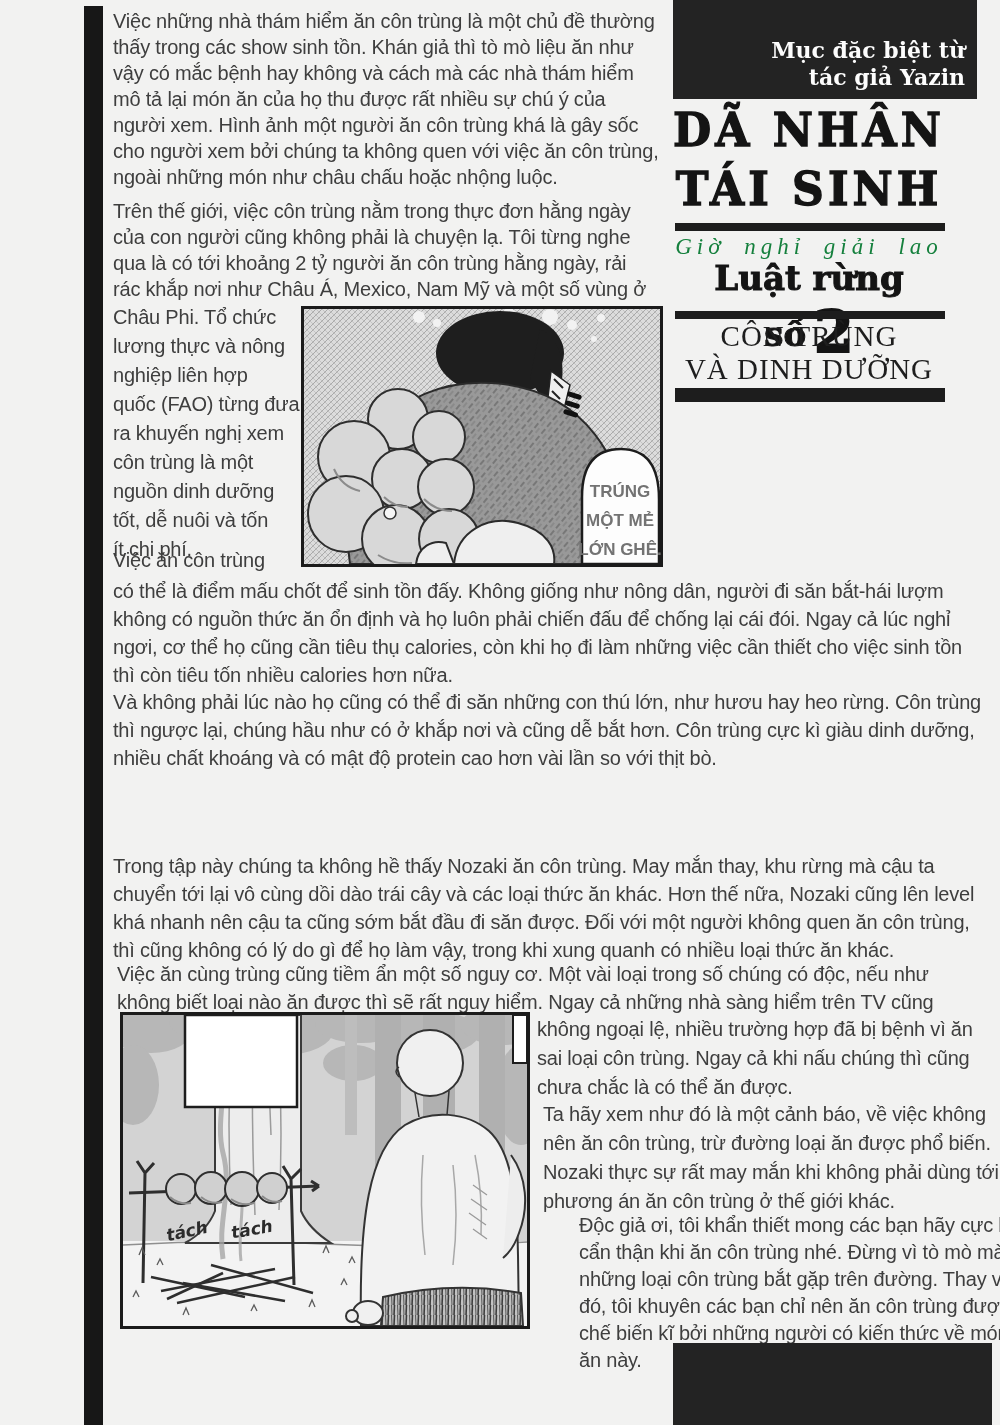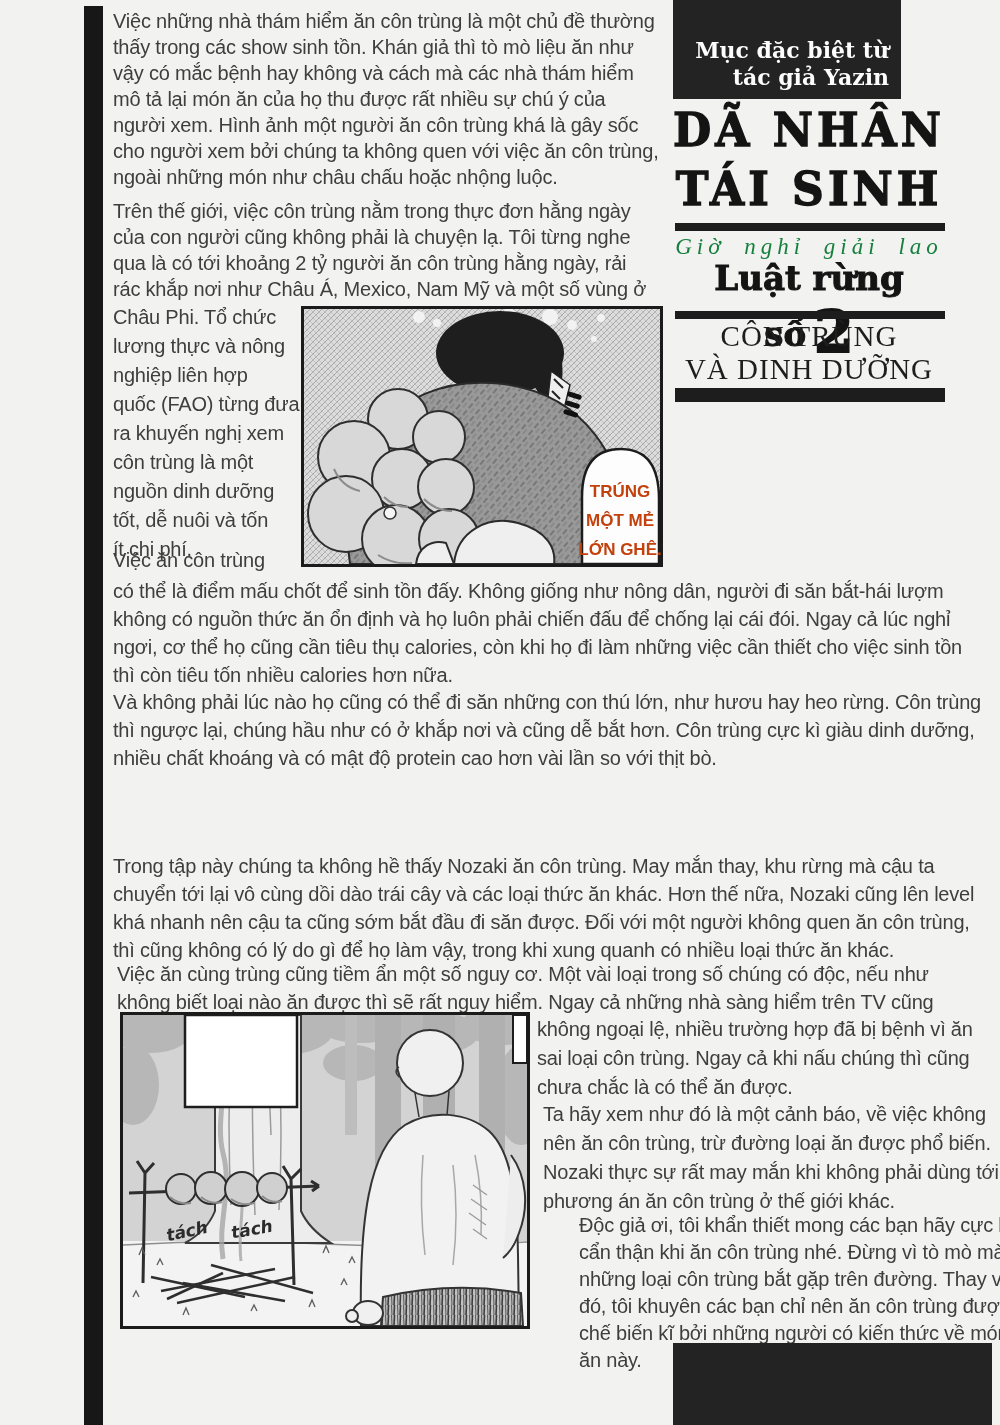--- a/index.html
+++ b/index.html
@@ -6,42 +6,42 @@
   .page{position:relative;width:1000px;height:1425px;background:#f2f2f1;overflow:hidden;
         font-family:"Liberation Sans",sans-serif;color:#3e3e3e;}
   .abs{position:absolute;}
   .para{white-space:pre;font-size:20px;line-height:26px;letter-spacing:-0.2px;color:#3e3e3e;}
   .lh28{line-height:28px;}
   .lh29{line-height:29px;}
   .lh27{line-height:27px;margin-left:36px;}
   .side{line-height:29px;}
   .left-strip{left:84px;top:6px;width:19px;height:1419px;background:#171717;}
   
-  .kicker-box{left:673px;top:0;width:228px;height:99px;background:#232323;
+  .kicker-box{left:673px;top:0;width:304px;height:99px;background:#232323;
               display:flex;align-items:flex-end;justify-content:flex-end;}
   .kicker{white-space:pre;text-align:right;color:#fdfdfd;font-family:"DejaVu Serif",serif;
           font-weight:bold;font-size:22px;line-height:27px;padding:0 12px 8px 0;}
   .big-title{left:673px;top:100px;width:272px;text-align:center;white-space:pre;
              font-family:"DejaVu Serif",serif;font-weight:bold;font-size:44px;line-height:57px;
              letter-spacing:4px;color:#141414;-webkit-text-stroke:1.3px #141414;transform:scaleY(1.04);transform-origin:top;}
   .bar{left:675px;width:270px;background:#1d1d1d;}
   .subtitle{left:673px;top:234px;width:272px;text-align:center;font-family:"Liberation Serif",serif;
             font-style:italic;font-size:23px;letter-spacing:5px;word-spacing:8px;color:#15803d;}
   .law{left:673px;top:258px;width:272px;text-align:center;color:#141414;}
   .law .label{font-family:"DejaVu Serif",serif;font-weight:bold;font-size:34px;
               -webkit-text-stroke:1px #141414;vertical-align:baseline;}
   .law .num{font-family:"DejaVu Serif",serif;font-weight:bold;font-size:57px;
             -webkit-text-stroke:2px #141414;margin-left:8px;vertical-align:-6px;}
   .topic{left:673px;top:320px;width:272px;text-align:center;white-space:pre;
          font-family:"Liberation Serif",serif;font-size:29px;line-height:33px;
          letter-spacing:1px;color:#1e1e1e;}
   .bottom-box{left:673px;top:1343px;width:319px;height:82px;background:#232323;}
   .panel{border:3px solid #1b1b1b;background:#fff;box-sizing:border-box;}
   .bubble-text{white-space:pre;text-align:center;font-weight:bold;font-size:17px;line-height:29px;
-               color:#c2410c;letter-spacing:0;}
+               color:#737373;letter-spacing:0;}
   .sfx{font-style:italic;font-weight:600;font-size:17px;color:#2b2b2b;font-family:"DejaVu Sans",sans-serif;}
 </style>
 </head>
 <body>
 
 <div class="page">
 
   <div class="abs left-strip"></div>
 
   <div class="abs para" style="left:113px;top:8px;">Việc những nhà thám hiểm ăn côn trùng là một chủ đề thường

